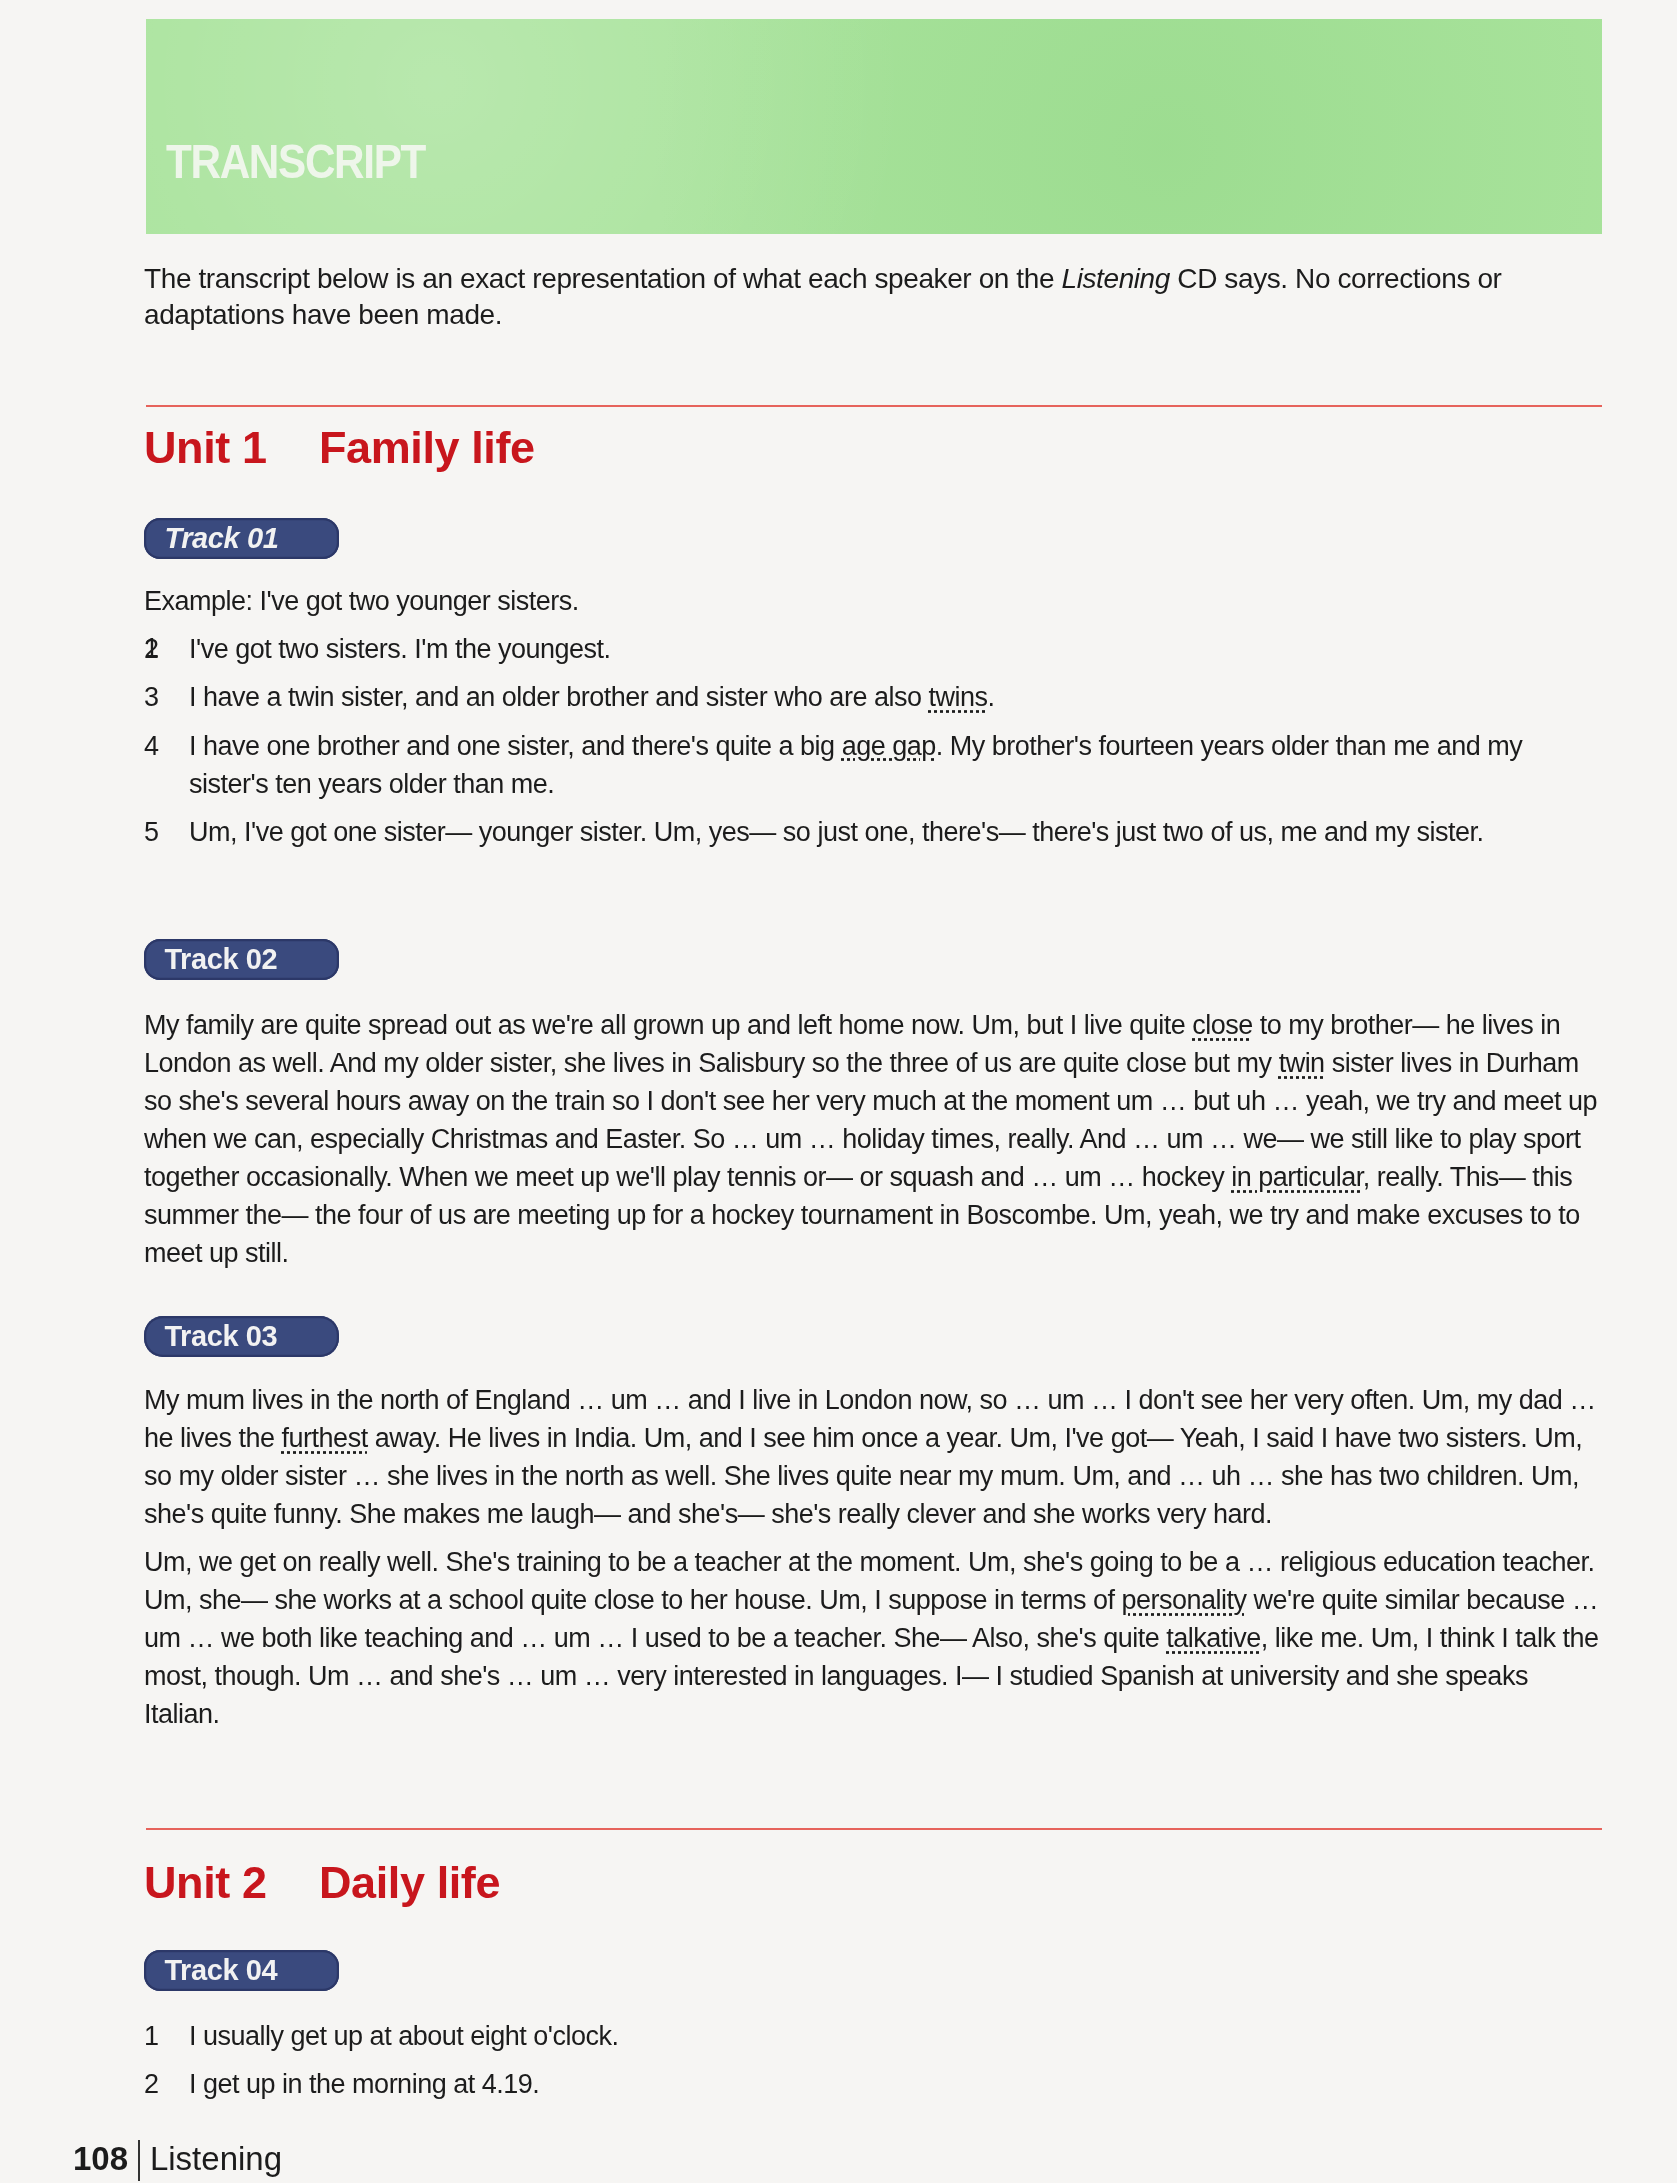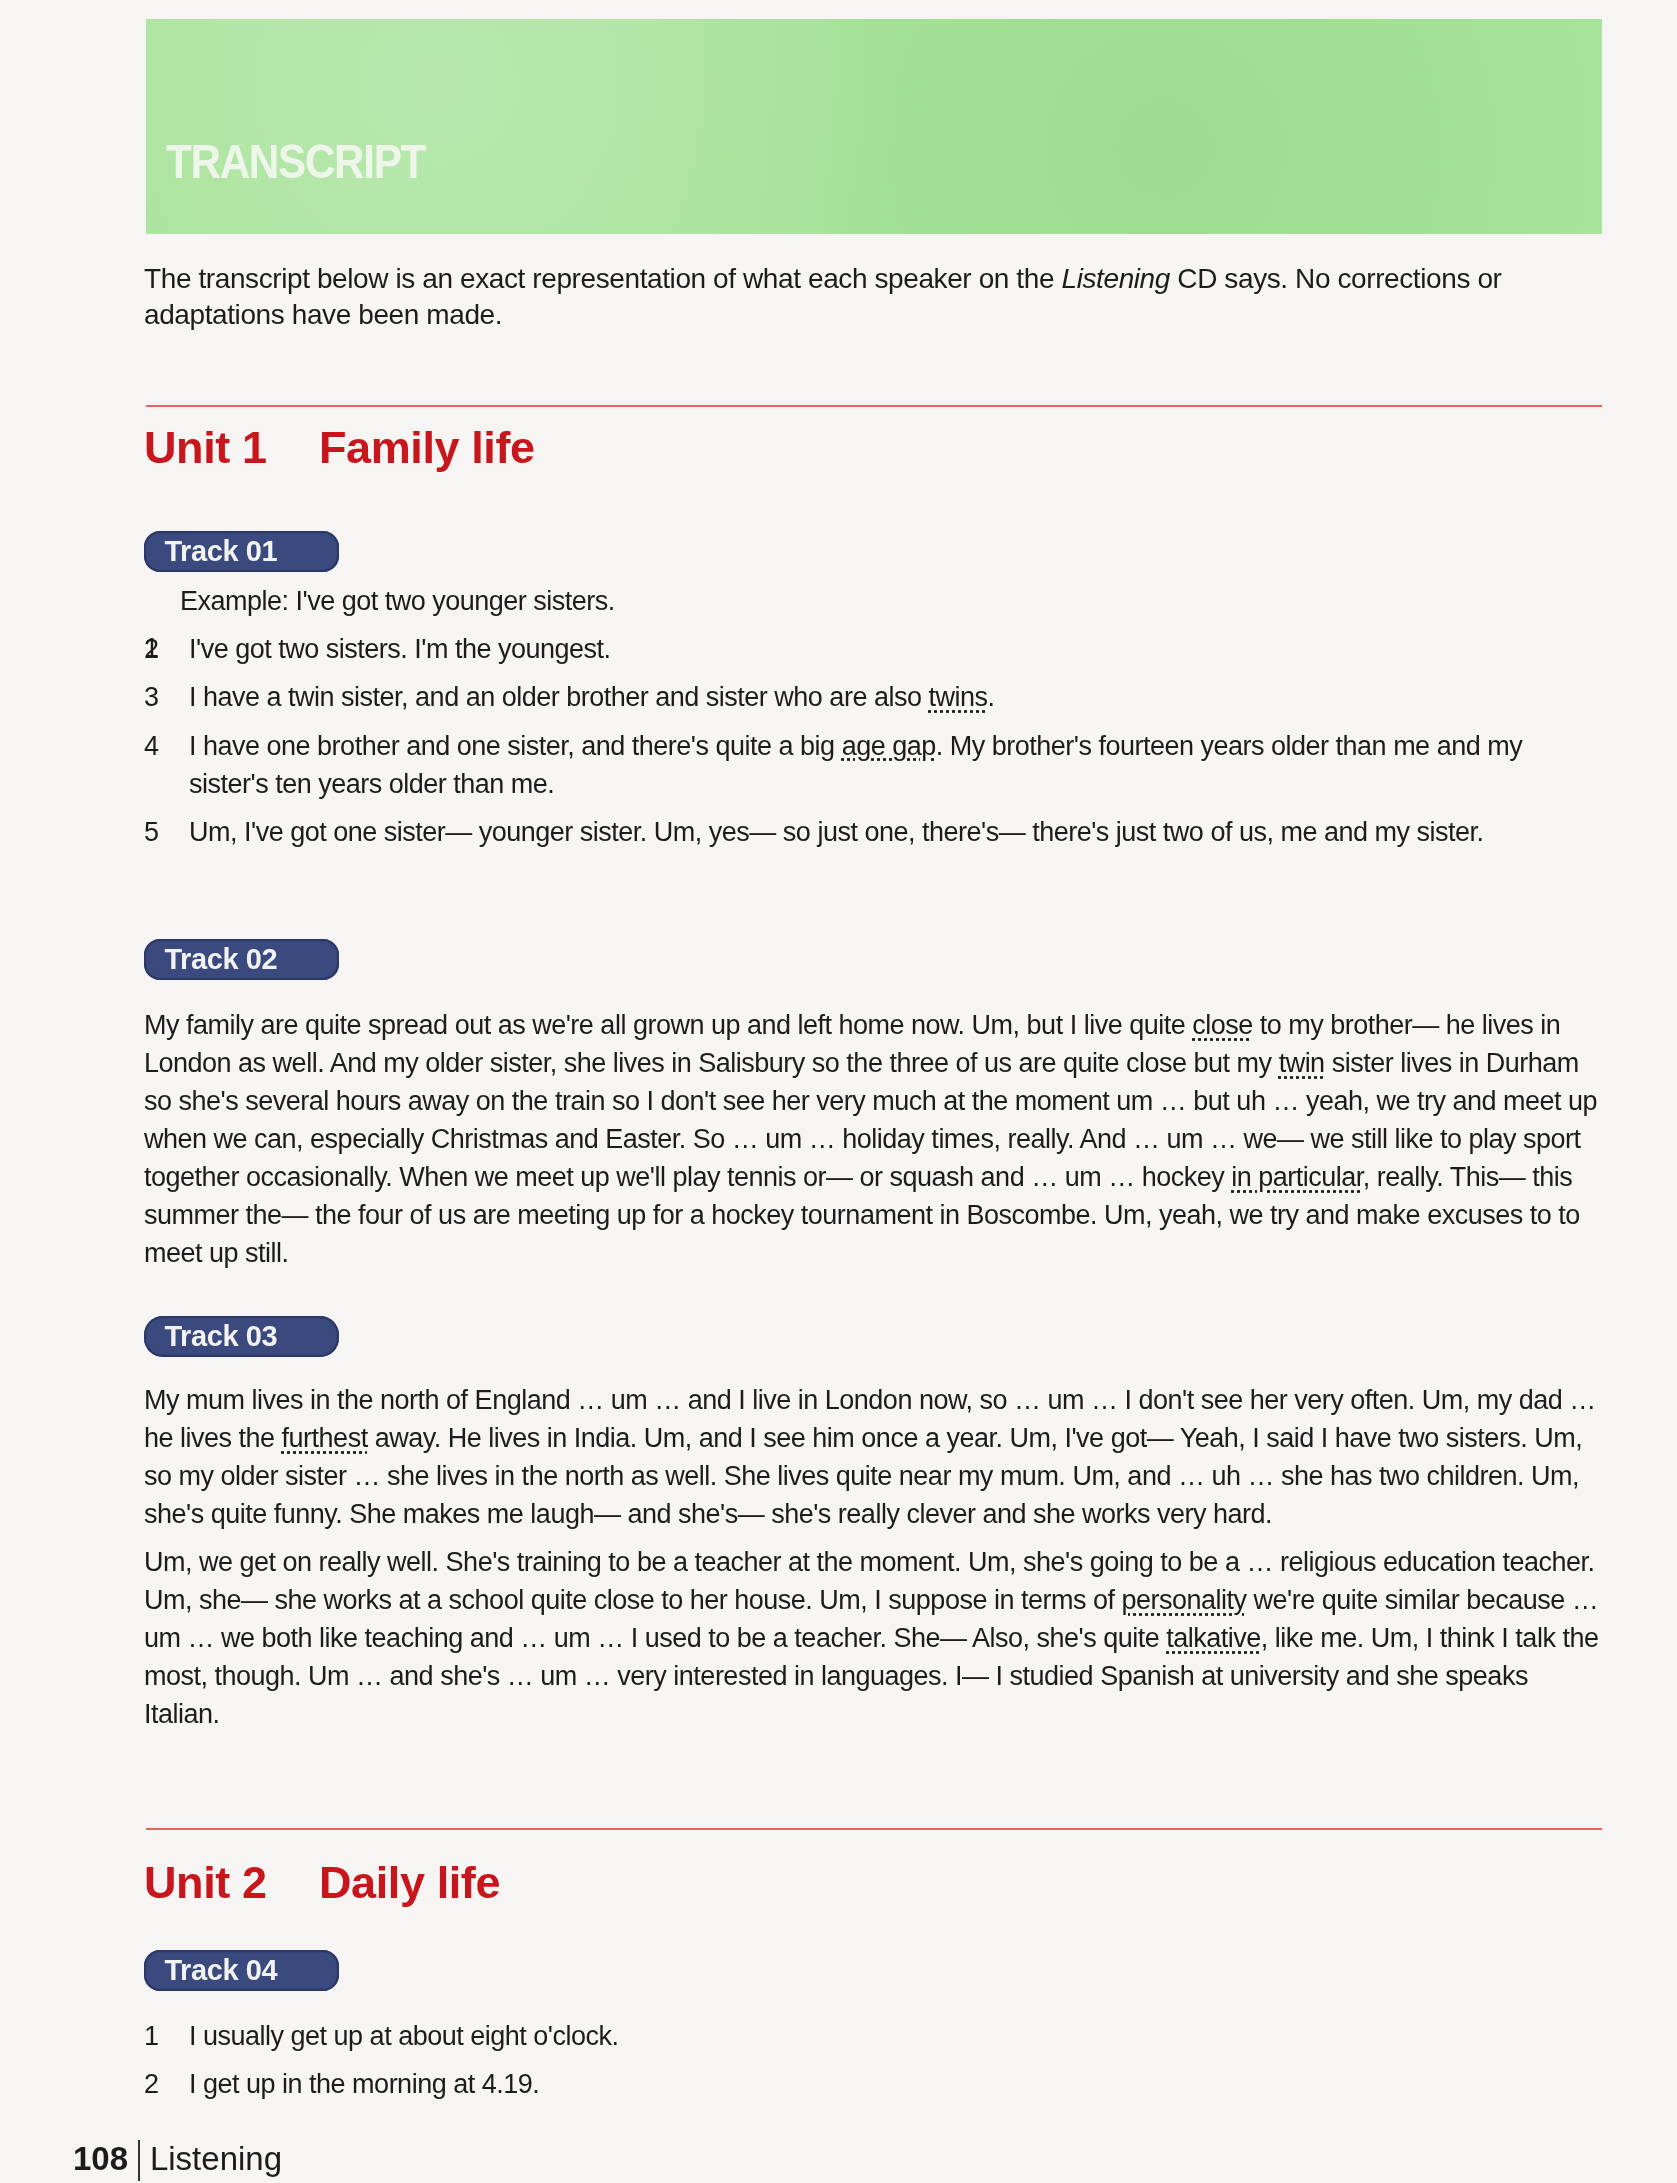--- a/index.html
+++ b/index.html
@@ -71,24 +71,24 @@
 <div class="intro">
   <span>The transcript below is an exact representation of what each speaker on the </span><em>Listening</em><span> CD says. No corrections or adaptations have been made.</span>
 </div>
 
 <div class="rule" style="top:405px;"></div>
 
 <div class="unit-heading" style="top:422px;">
   <span class="unit-num">Unit 1</span><span>Family life</span>
 </div>
 
-<div class="track-badge" style="top:531px;">Track 01</div>
+<div class="track-badge" style="top:518px;font-style:italic;">Track 01</div>
 
 <div class="text-block" style="top:582px;">
-  <p style="margin-bottom:8.7px;margin-left:36px;">Example: I've got two younger sisters.</p>
+  <p style="margin-bottom:8.7px;">Example: I've got two younger sisters.</p>
   <div class="numbered">
     <span class="num">1</span>
   </div>
   <div class="numbered">
     <span class="num">2</span>
     <span>I've got two sisters. I'm the youngest.</span>
   </div>
   <div class="numbered">
     <span class="num">3</span>
     <span>I have a twin sister, and an older brother and sister who are also </span><span class="ul">twins</span><span>.</span>

